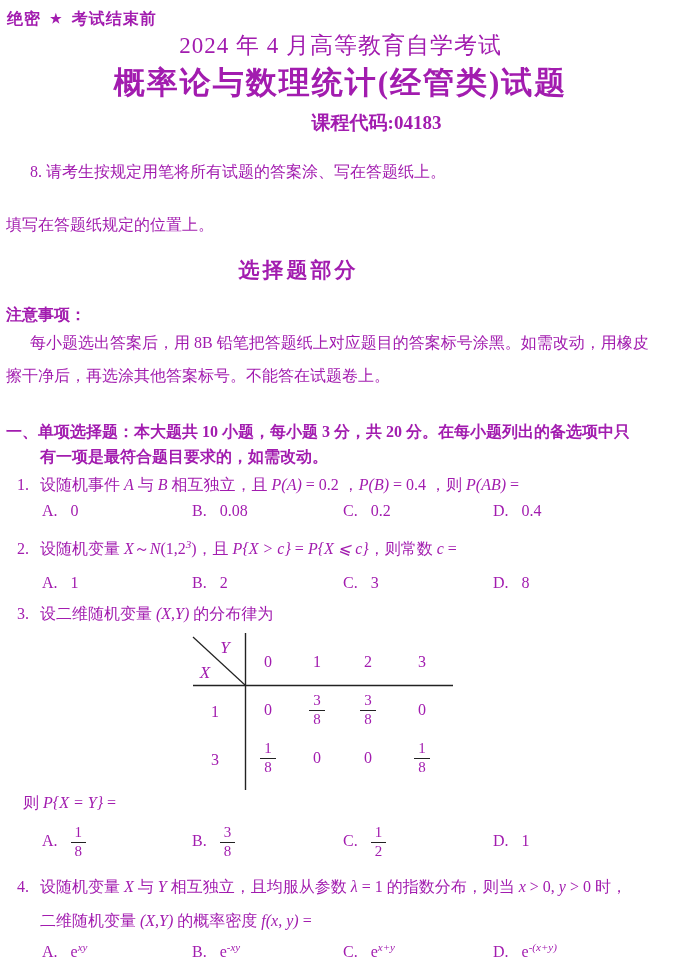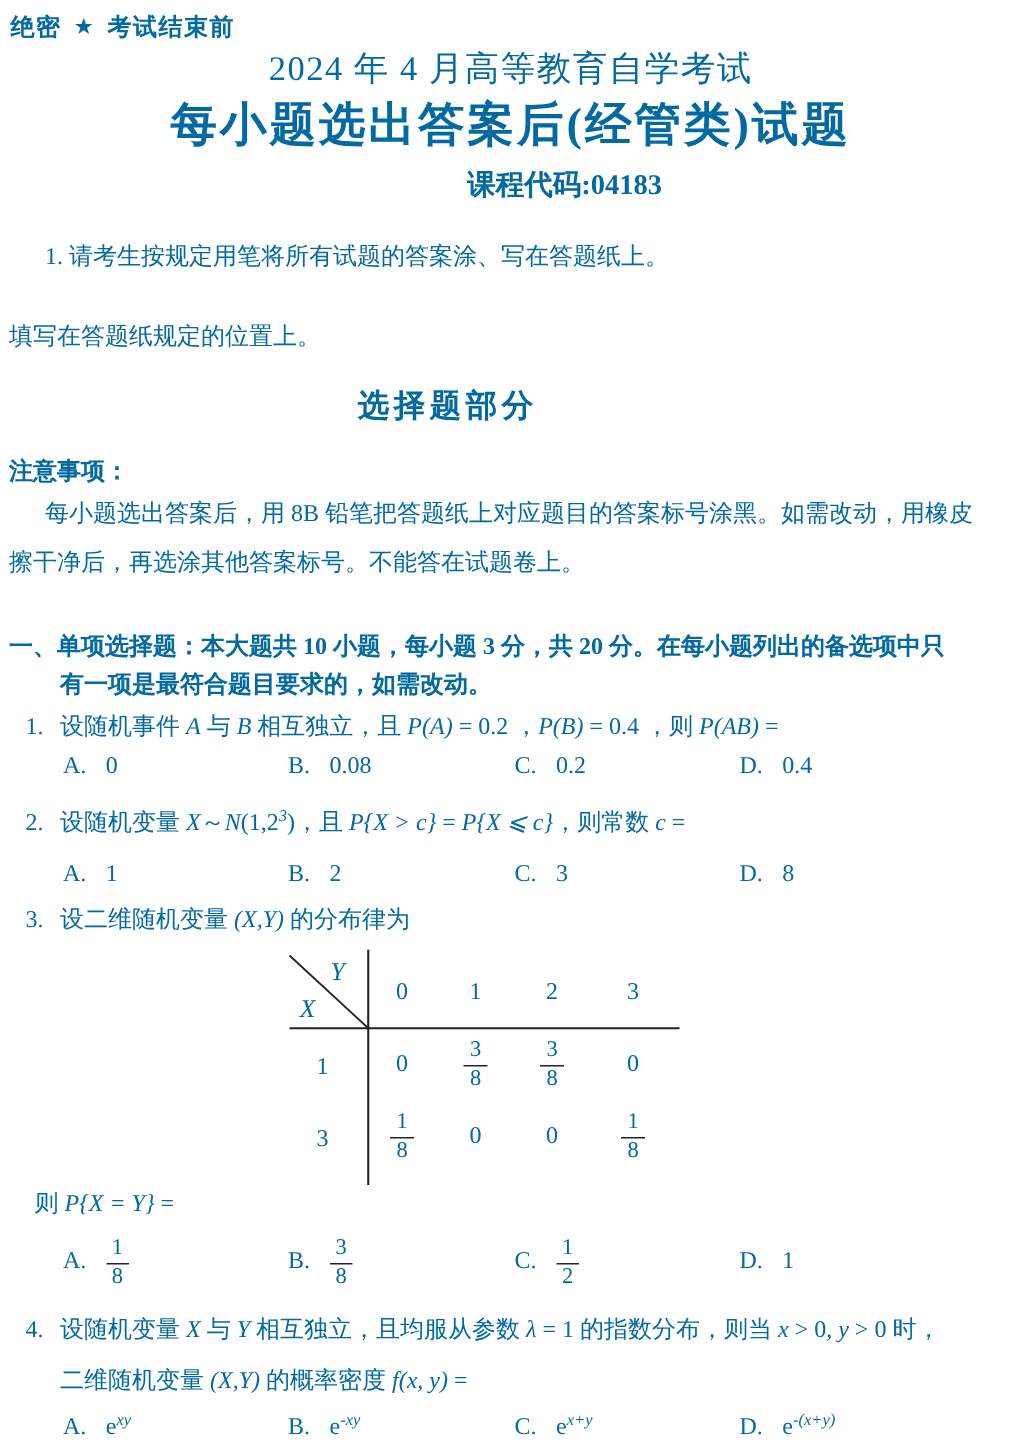--- a/index.html
+++ b/index.html
@@ -1,18 +1,18 @@
 <!DOCTYPE html>
 <html><head>
 <meta charset="utf-8">
 <style>
   html,body{margin:0;padding:0;background:#ffffff;}
   .page{
     position:relative;width:681px;height:970px;background:#ffffff;
-    color:#0369a1;font-family:"Liberation Serif","DejaVu Serif",serif;
+    color:#a21caf;font-family:"Liberation Serif","DejaVu Serif",serif;
     overflow:hidden;
     border-radius:28px;
   }
   .line{position:absolute;font-size:16px;line-height:21px;white-space:nowrap;}
   .bold{font-weight:700;text-align:center;}
   .secrecy{top:8px;left:7px;font-weight:700;font-size:16px;letter-spacing:1px;}
   .star{margin:0 9px;font-size:13px;position:relative;top:-1px;}
   .title1{position:absolute;top:30px;left:0;width:100%;text-align:center;font-weight:400;font-size:23px;letter-spacing:1px;}
   .title2{position:absolute;top:62px;left:0;width:100%;text-align:center;font-weight:700;font-size:31px;letter-spacing:2px;}
   .code{position:absolute;top:110px;left:0;width:100%;text-align:center;font-weight:700;font-size:19px;padding-left:36px;}
@@ -39,24 +39,24 @@
 </head>
 <body>
 
 <div class="page">
 
   <div class="line secrecy">
     <span>绝密</span><span class="star">★</span><span>考试结束前</span>
   </div>
 
   <div class="title1">2024 年 4 月高等教育自学考试</div>
-  <div class="title2">每小题选出答案后(经管类)试题</div>
+  <div class="title2">概率论与数理统计(经管类)试题</div>
   <div class="code">课程代码:04183</div>
 
-  <div class="line" style="top:161px;left:30px">1. 请考生按规定用笔将所有试题的答案涂、写在答题纸上。</div>
+  <div class="line" style="top:161px;left:30px">8. 请考生按规定用笔将所有试题的答案涂、写在答题纸上。</div>
   <div class="line" style="top:214px;left:6px">填写在答题纸规定的位置上。</div>
 
   <div class="sectitle">选择题部分</div>
 
   <div class="line bold" style="top:304px;left:6px">注意事项：</div>
   <div class="line" style="top:332px;left:30px">每小题选出答案后，用 8B 铅笔把答题纸上对应题目的答案标号涂黑。如需改动，用橡皮</div>
   <div class="line" style="top:365px;left:6px">擦干净后，再选涂其他答案标号。不能答在试题卷上。</div>
 
   <div class="line bold" style="top:421px;left:6px">一、单项选择题：本大题共 10 小题，每小题 3 分，共 20 分。在每小题列出的备选项中只</div>
   <div class="line bold" style="top:446px;left:40px">有一项是最符合题目要求的，如需改动。</div>

